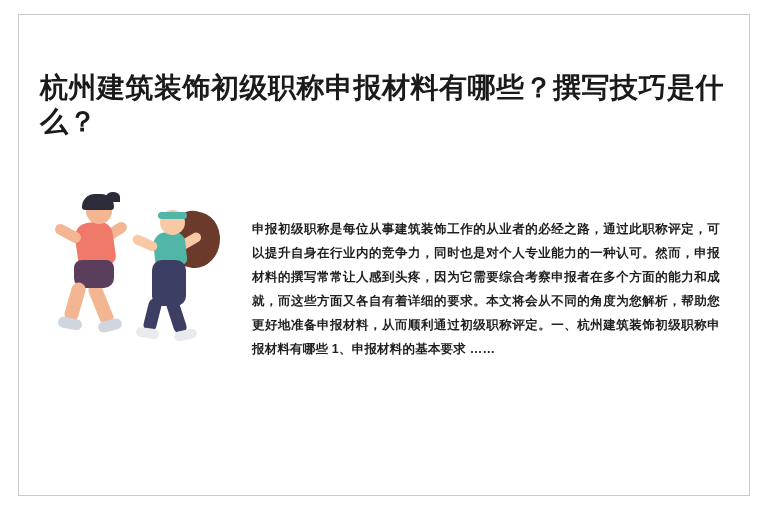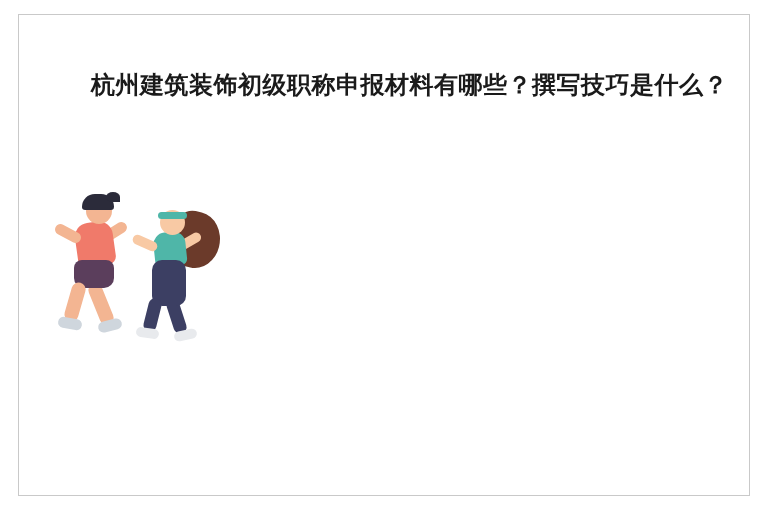--- a/index.html
+++ b/index.html
@@ -27,22 +27,22 @@
     right: 18px;
     bottom: 14px;
     border: 1px solid #c9c9c9;
     box-sizing: border-box;
   }
   .title {
     position: absolute;
     left: 40px;
     top: 52px;
     width: 688px;
-    text-align: right;
-    font-size: 24px;
+    text-align: left;
+    font-size: 28px;
     font-weight: bold;
     color: #1a1a1a;
     line-height: 34px;
     letter-spacing: 0.5px;
   }
   
   .illustration {
     position: absolute;
     left: 40px;
     top: 190px;
@@ -195,14 +195,15 @@
       <div class="tights"></div>
       <div class="leg1"></div>
       <div class="shoe1"></div>
       <div class="arm1"></div>
       <div class="head"></div>
       <div class="band"></div>
     </div>
 
   </div>
 
+  <p class="body-text">申报初级职称是每位从事建筑装饰工作的从业者的必经之路，通过此职称评定，可以提升自身在行业内的竞争力，同时也是对个人专业能力的一种认可。然而，申报材料的撰写常常让人感到头疼，因为它需要综合考察申报者在多个方面的能力和成就，而这些方面又各自有着详细的要求。本文将会从不同的角度为您解析，帮助您更好地准备申报材料，从而顺利通过初级职称评定。一、杭州建筑装饰初级职称申报材料有哪些 1、申报材料的基本要求 ……</p>
 
 </div>
 
 </body></html>

